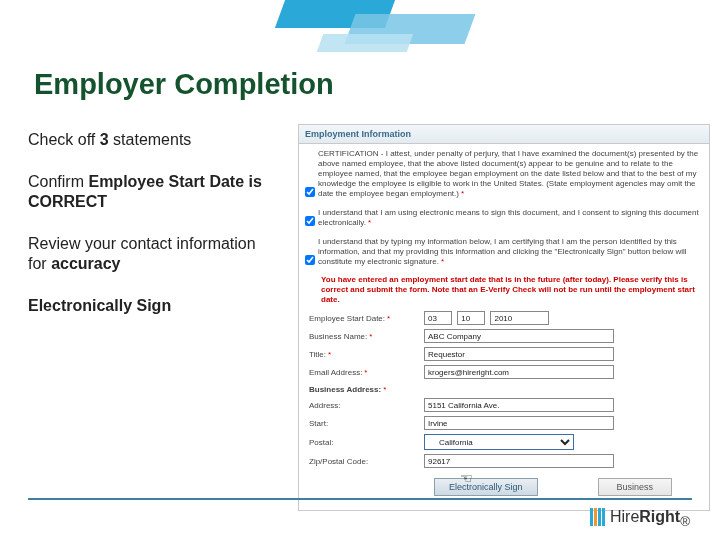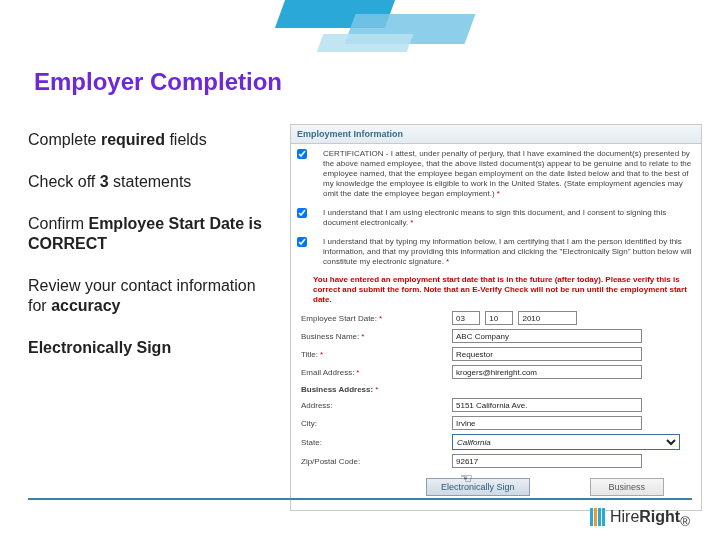--- a/index.html
+++ b/index.html
@@ -18,88 +18,87 @@
     width: 220px; height: 60px;
   }
   .topdeco .bar1 { position:absolute; left:0; top:0; width:110px; height:28px; background:#2aa9d8; transform: skewX(-20deg); }
   .topdeco .bar2 { position:absolute; left:70px; top:14px; width:120px; height:30px; background:#79c7e6; opacity:0.85; transform: skewX(-20deg); }
   .topdeco .bar3 { position:absolute; left:40px; top:34px; width:90px; height:18px; background:#b7e1f1; opacity:0.85; transform: skewX(-20deg); }
 
   h1.title {
     position: absolute;
     top: 68px; left: 34px;
     margin: 0;
-    font-size: 24px;
+    font-size: 29px;
     font-weight: bold;
-    color: #6d28d9;
+    color: #14532d;
   }
 
   .bullets {
     position: absolute;
     left: 28px;
     top: 130px;
     width: 250px;
     color: #222;
   }
   .bullets p {
     margin: 0 0 22px 0;
     font-size: 16px;
     line-height: 1.25;
   }
 
   .panel {
     position: absolute;
-    left: 290px;
+    left: 298px;
     top: 124px;
     width: 412px;
     border: 1px solid #c9c9c9;
     background: #fff;
     font-size: 8px;
     color: #444;
   }
   .panel-head {
     background: linear-gradient(#f2f6f9,#e3ebf1);
     border-bottom: 1px solid #c9c9c9;
     padding: 4px 6px;
     font-weight: bold;
     color: #3a6b8a;
     font-size: 9px;
   }
-  .cert-row { display:flex; padding:5px 6px 4px 6px; gap:16px; }
+  .cert-row { display:flex; padding:5px 6px 4px 6px; gap:3px;align-items:flex-end; }
   .cert-row .cb { width:10px; flex-shrink:0; }
   .cert-row input[type=checkbox] { width:10px; height:10px; margin:0; }
   .cert-text { flex:1; line-height:1.25; }
   .cert-text .ast { color:#c00; margin-left:2px; }
   .warning { color:#c00; font-weight:bold; padding:4px 6px 4px 22px; line-height:1.25; }
 
   .form-grid { padding: 2px 6px 6px 10px; }
-  .form-row { display:flex; align-items:center; margin-bottom:4px;gap:36px; }
+  .form-row { display:flex; align-items:center; margin-bottom:4px; }
   .form-row .lbl { width:115px; color:#444; }
   .form-row .lbl .ast { color:#c00; margin-left:2px; }
   .form-row .val { flex:1; }
   .form-row input[type=text] {
     width: 190px;
     height: 14px;
     border: 1px solid #888;
     background: #fff;
     padding: 0 3px;
     font-size: 8px;
     color: #222;
   }
   .date-inputs input[type=text] { width:28px; margin-right:3px; }
   .date-inputs input.yr { width:59px; }
   select.state {
-    width: 228px;
+    width: 150px;
     height: 16px;
     border: 1px solid #3b6ea5;
     background:#fff;
     font-size: 8px;
-    padding: 0 0;
+    padding: 0 10px;
     color:#222;
-    font-style:italic;
   }
 
   .btn-row { display:flex; gap:60px; padding: 6px 0 8px 125px; align-items:center; }
   button.sign {
     background: linear-gradient(#e9eef3,#cfd9e2);
     border: 1px solid #8aa0b3;
     color: #2a5a7a;
     padding: 3px 14px;
     font-size: 9px;
     cursor: pointer;
@@ -151,23 +150,20 @@
 <div class="topdeco">
   <div class="bar1"></div>
     <div class="bar2"></div>
     <div class="bar3"></div>
 </div>
 
 <h1 class="title">Employer Completion</h1>
 
 <div class="bullets">
   <p>
-    <span>Complete </span><b>required</b><span> fields</span>
-  </p>
-  <p>
     <span>Check off </span><b>3</b><span> statements</span>
   </p>
   <p>
     <span>Confirm </span><b>Employee Start Date is CORRECT</b>
   </p>
   <p>
     <span>Review your contact information for </span><b>accuracy</b>
   </p>
   <p>
     <b>Electronically Sign</b>
@@ -215,25 +211,25 @@
     </div>
     <div class="form-row" style="margin-top:6px;">
       <div class="lbl"><b><span>Business Address:</span></b><span class="ast">*</span></div>
       <div class="val"></div>
     </div>
     <div class="form-row">
       <div class="lbl">Address:</div>
       <div class="val"><input type="text" value="5151 California Ave." style=""></div>
     </div>
     <div class="form-row">
-      <div class="lbl">City:</div>
+      <div class="lbl">Start:</div>
       <div class="val"><input type="text" value="Irvine" style=""></div>
     </div>
     <div class="form-row">
-      <div class="lbl">State:</div>
+      <div class="lbl">Postal:</div>
       <div class="val">
         <select class="state">
           <option>California</option>
         </select>
       </div>
     </div>
     <div class="form-row">
       <div class="lbl">Zip/Postal Code:</div>
       <div class="val"><input type="text" value="92617" style=""></div>
     </div>

